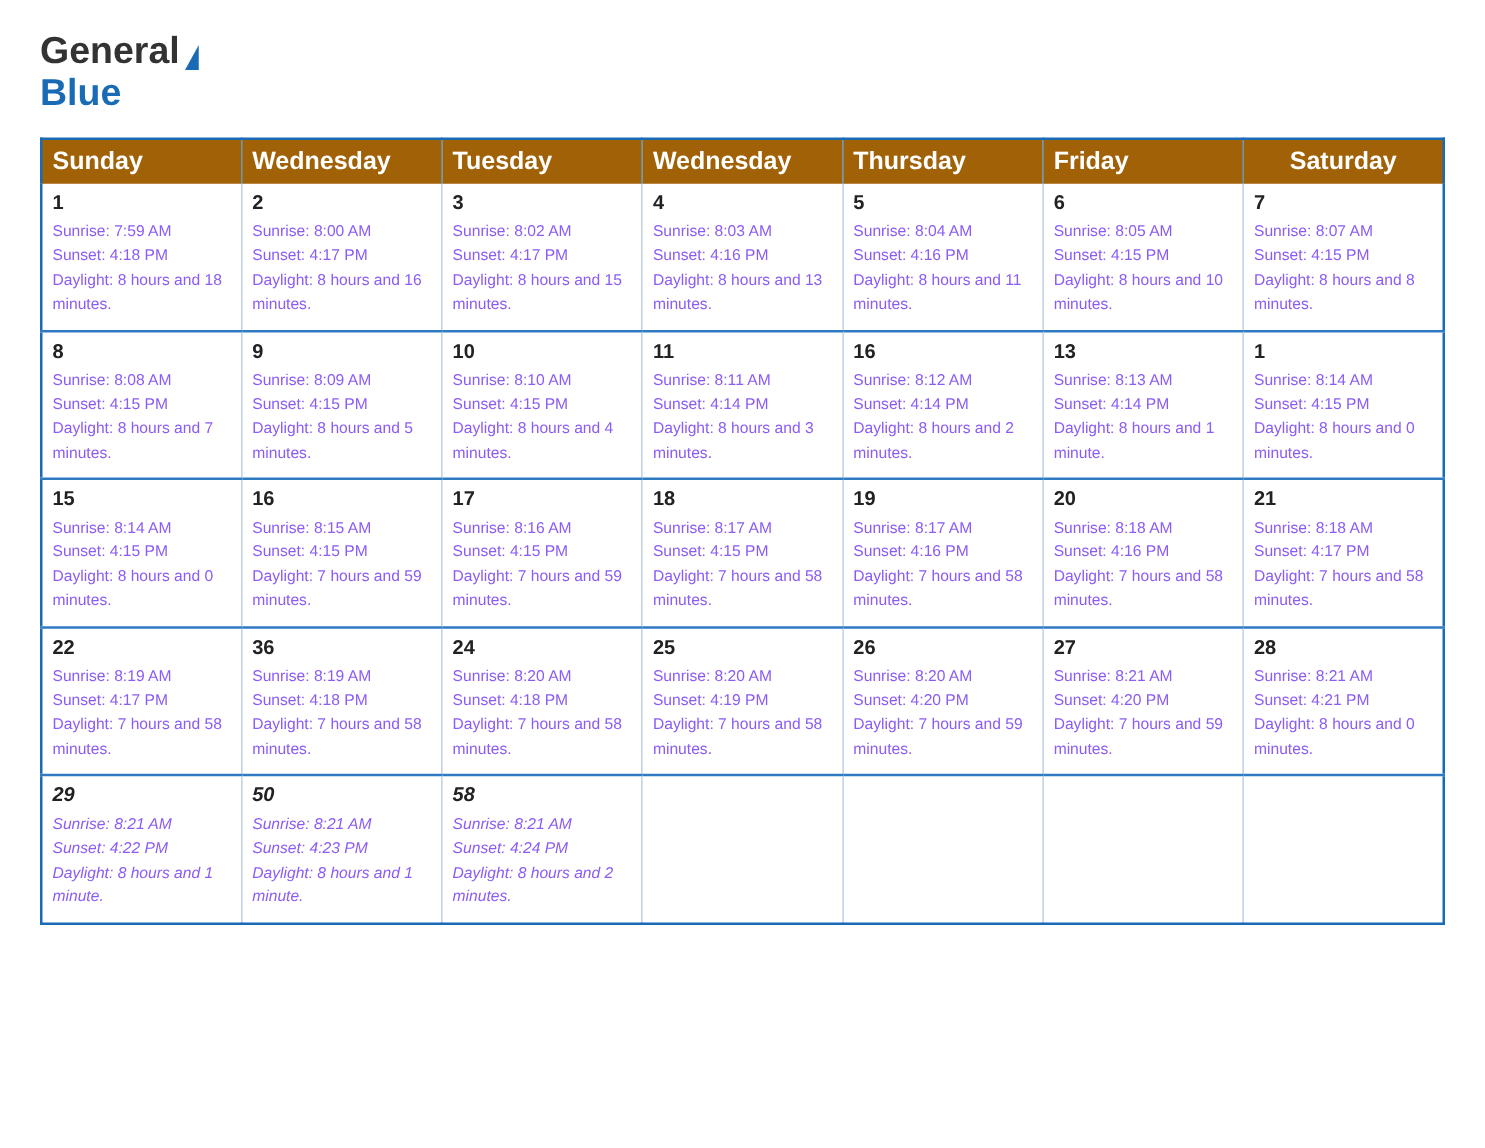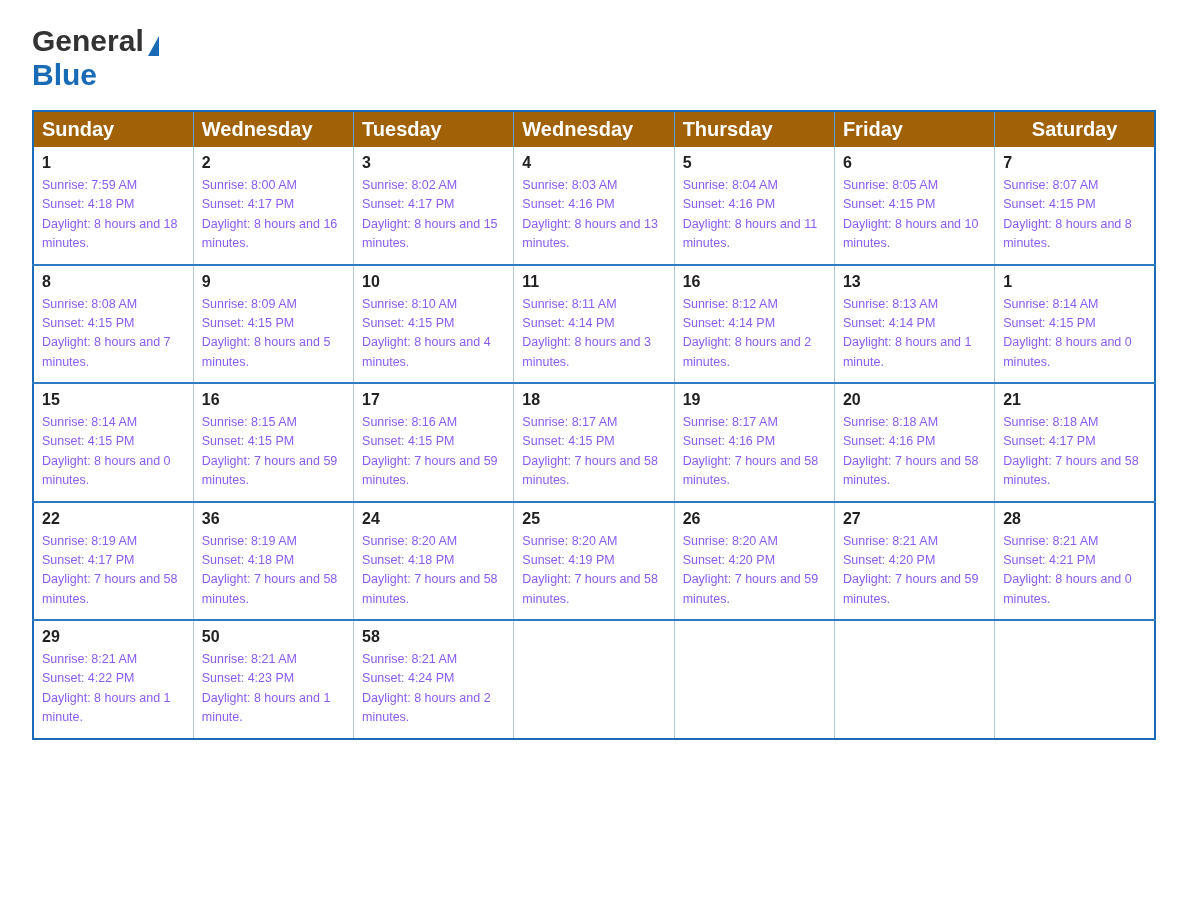--- a/index.html
+++ b/index.html
@@ -59,20 +59,21 @@
       border-bottom: 2px solid #2e7bc4;
       font-size: 13px;
       color: #333;
       width: 14.28%;
     }
     .calendar td:last-child {
       border-right: none;
     }
     .calendar tr:last-child td {
       border-bottom: none;
+      font-style: italic;
     }
     .day-number {
       font-size: 16px;
       font-weight: bold;
       color: #222;
       display: block;
       margin-bottom: 4px;
     }
     .day-info {
       font-size: 12.5px;

